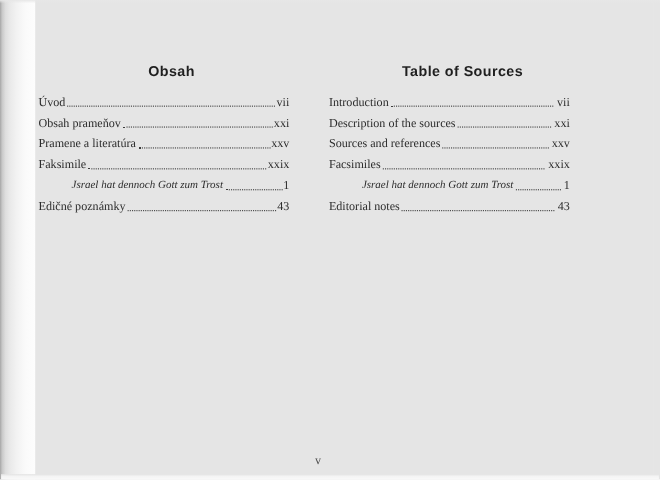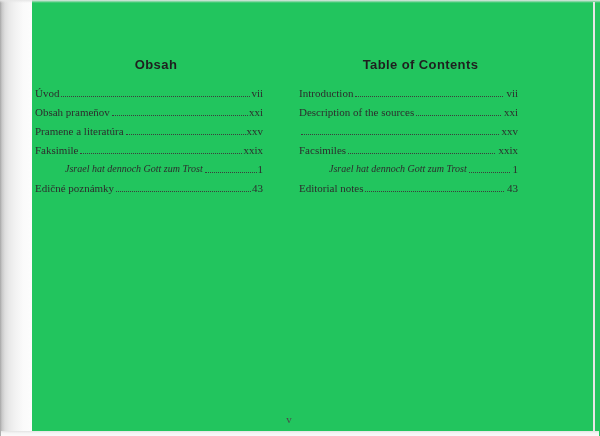--- a/index.html
+++ b/index.html
@@ -8,21 +8,21 @@
     width: 600px;
     height: 436px;
     overflow: hidden;
     background: #ffffff;
     font-family: "Liberation Serif", serif;
   }
   .scan {
     position: relative;
     width: 600px;
     height: 436px;
-    background: #22c55e;
+    background: #e5e5e5;
   }
   
   .edge-left {
     position: absolute;
     left: 0; top: 0; bottom: 0;
     width: 32px;
     background: linear-gradient(to right,
       #a6a6a6 0px, #c9c9c9 2px, #dedede 5px,
       #e9e9e9 9px, #f2f2f2 15px, #fafafa 23px, #fdfdfd 32px);
   }
@@ -151,36 +151,37 @@
 
         <div class="toc-row">
           <span class="toc-title">Edičné poznámky</span>
           <span class="leader"></span>
           <span class="toc-page">43</span>
         </div>
       </div>
   </section>
 
   <section class="toc-col col-right">
-    <h2 class="toc-heading heading-right">Table of Contents</h2>
+    <h2 class="toc-heading heading-right">Table of Sources</h2>
     <div class="toc-list">
 
         <div class="toc-row">
           <span class="toc-title">Introduction</span>
           <span class="leader"></span>
           <span class="toc-page">vii</span>
         </div>
 
         <div class="toc-row">
           <span class="toc-title">Description of the sources</span>
           <span class="leader"></span>
           <span class="toc-page">xxi</span>
         </div>
 
         <div class="toc-row">
+          <span class="toc-title">Sources and references</span>
           <span class="leader"></span>
           <span class="toc-page">xxv</span>
         </div>
 
         <div class="toc-row">
           <span class="toc-title">Facsimiles</span>
           <span class="leader"></span>
           <span class="toc-page">xxix</span>
         </div>
 

